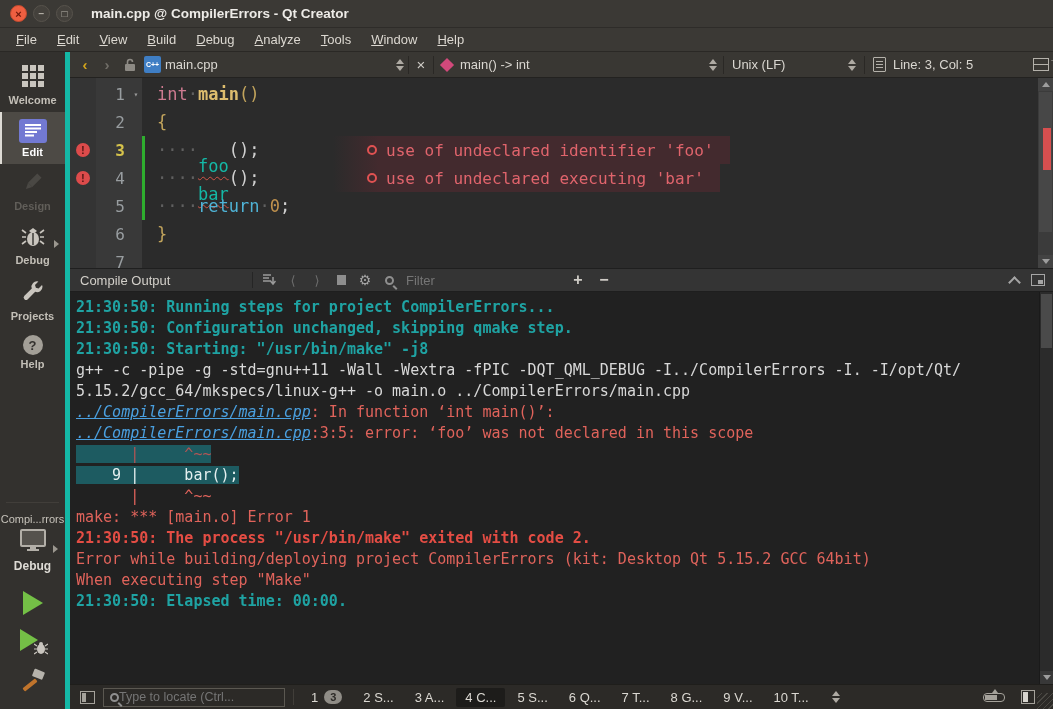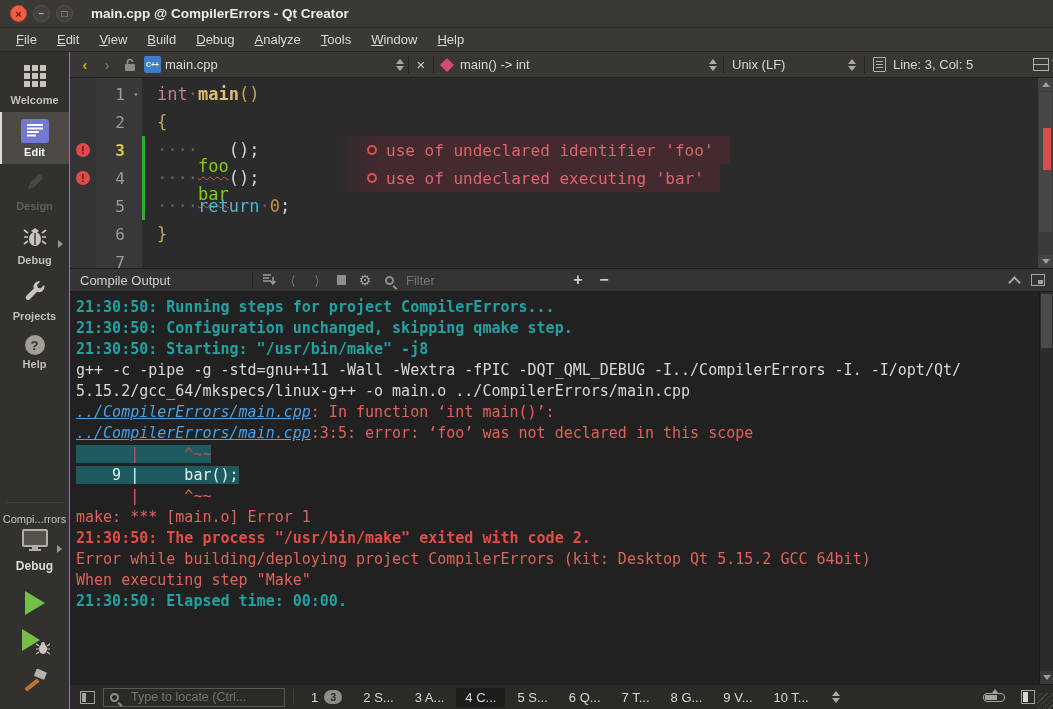--- a/index.html
+++ b/index.html
@@ -19,21 +19,21 @@
   
   .menubar { height:24px; background:#3b3935; display:flex; align-items:center;
              padding-left:6px; border-bottom:1px solid #2a2825; }
   .menu-item { color:#dcd8d1; font-size:13px; padding:3px 10px; }
   .menu-item u { text-decoration:underline; }
 
   
   .main { flex:1; display:flex; min-height:0; }
 
   
-  .sidebar { width:70px; background:#33312e; border-right:1px solid #14b8a6;
+  .sidebar { width:70px; background:#33312e; border-right:5px solid #14b8a6;
              display:flex; flex-direction:column; padding-top:6px; }
   .mode { display:flex; flex-direction:column; align-items:center; gap:3px;
           padding:7px 0 6px 0; position:relative; }
   .mode .mlabel { font-size:11px; color:#c3bfb7; font-weight:bold; }
   .mode.selected { background:#4d4a45; }
   .mode.selected::before { content:""; position:absolute; left:0; top:0; bottom:0; width:2px; background:#dedbd5; }
   .mode.selected .mlabel { color:#ffffff; }
   .mode.disabled .mlabel { color:#615e59; }
   .mode .flyout { position:absolute; right:6px; top:22px; width:0; height:0;
                   border-top:4px solid transparent; border-bottom:4px solid transparent;
@@ -102,21 +102,21 @@
   .ed-num.cur { color:#d6c34b; font-weight:bold; }
   .ed-fold { width:12px; font-size:8px; color:#9a9a9a; text-align:center; }
   .ed-chg { width:3px; align-self:stretch; }
   .ed-chg.on { background:#2eae2e; }
   .ed-code { flex:1; padding-left:12px; font-size:17px; white-space:pre; position:relative; align-self:stretch;
              display:flex; align-items:center; }
   .tk-kw  { color:#ce7a90; }
   .tk-fn  { color:#ddbd6e; font-weight:bold; }
   .tk-br  { color:#c2a45c; }
   .tk-pun { color:#d0d0d0; }
-  .tk-err { color:#84cc16; text-decoration:underline wavy #cf5548 1px; text-underline-offset:4px;margin-top:32px; }
+  .tk-err { color:#14b8a6; text-decoration:underline wavy #cf5548 1px; text-underline-offset:4px;margin-top:32px; }
   .tk-ret { color:#4fb3d6; }
   .tk-num { color:#c0914d; }
   .tk-ws  { color:#606060; }
   .ann { position:absolute; left:188px; top:0; bottom:0; display:flex; align-items:center; gap:9px;
          color:#e0646c; font-size:16px; padding:0 16px 0 34px; white-space:pre;
          background:linear-gradient(90deg, rgba(67,42,46,0) 0, #432a2e 46px); }
   .ann-ring { width:10px; height:10px; border:2.5px solid #e05252; border-radius:50%; flex:none; }
 
   
   .ed-scroll { position:absolute; right:0; top:0; bottom:0; width:16px; background:#3b3b3b;
@@ -170,21 +170,21 @@
   .out-arr { position:absolute; left:0; right:0; bottom:0; height:13px; background:#383838;
              display:flex; align-items:center; justify-content:center; }
 
   
   .statusbar { height:25px; background:#2c2a27; border-top:1px solid #1f1e1b;
                display:flex; align-items:center; font-size:13px; color:#d8d5cf;
                padding:0 8px 0 10px; gap:8px; position:relative; }
   .toggle-icon { width:15px; height:13px; border:1px solid #a5a29b; position:relative; }
   .toggle-icon::after { content:""; position:absolute; left:1px; top:1px; bottom:1px; width:4px; background:#a5a29b; }
   .locator { width:182px; height:19px; border:1px solid #5b5851; display:flex; align-items:center;
-             gap:12px; padding:7px 6px; }
+             gap:0; padding:7px 6px; }
   .locator input { background:transparent; border:none; outline:none; color:#94918b; font-size:12.5px;
                    width:140px; font-family:"Liberation Sans",sans-serif; }
   .sb-sep { width:1px; height:16px; background:#413e39; }
   .panes { display:flex; align-items:center; gap:3px; }
   .pane { padding:2px 9px; border-radius:2px; color:#dbd8d2; display:flex; align-items:center; gap:6px; }
   .pane.selected { background:#1d1c1a; }
   .badge { background:#908d87; color:#2c2a27; border-radius:8px; padding:0 6px; font-size:11px;
            font-weight:bold; line-height:14px; }
   .sb-right { margin-left:auto; display:flex; align-items:center; gap:16px; padding-right:10px; }
   .prog-icon { width:22px; height:9px; border:1px solid #a5a29b; border-radius:4px; position:relative; }

